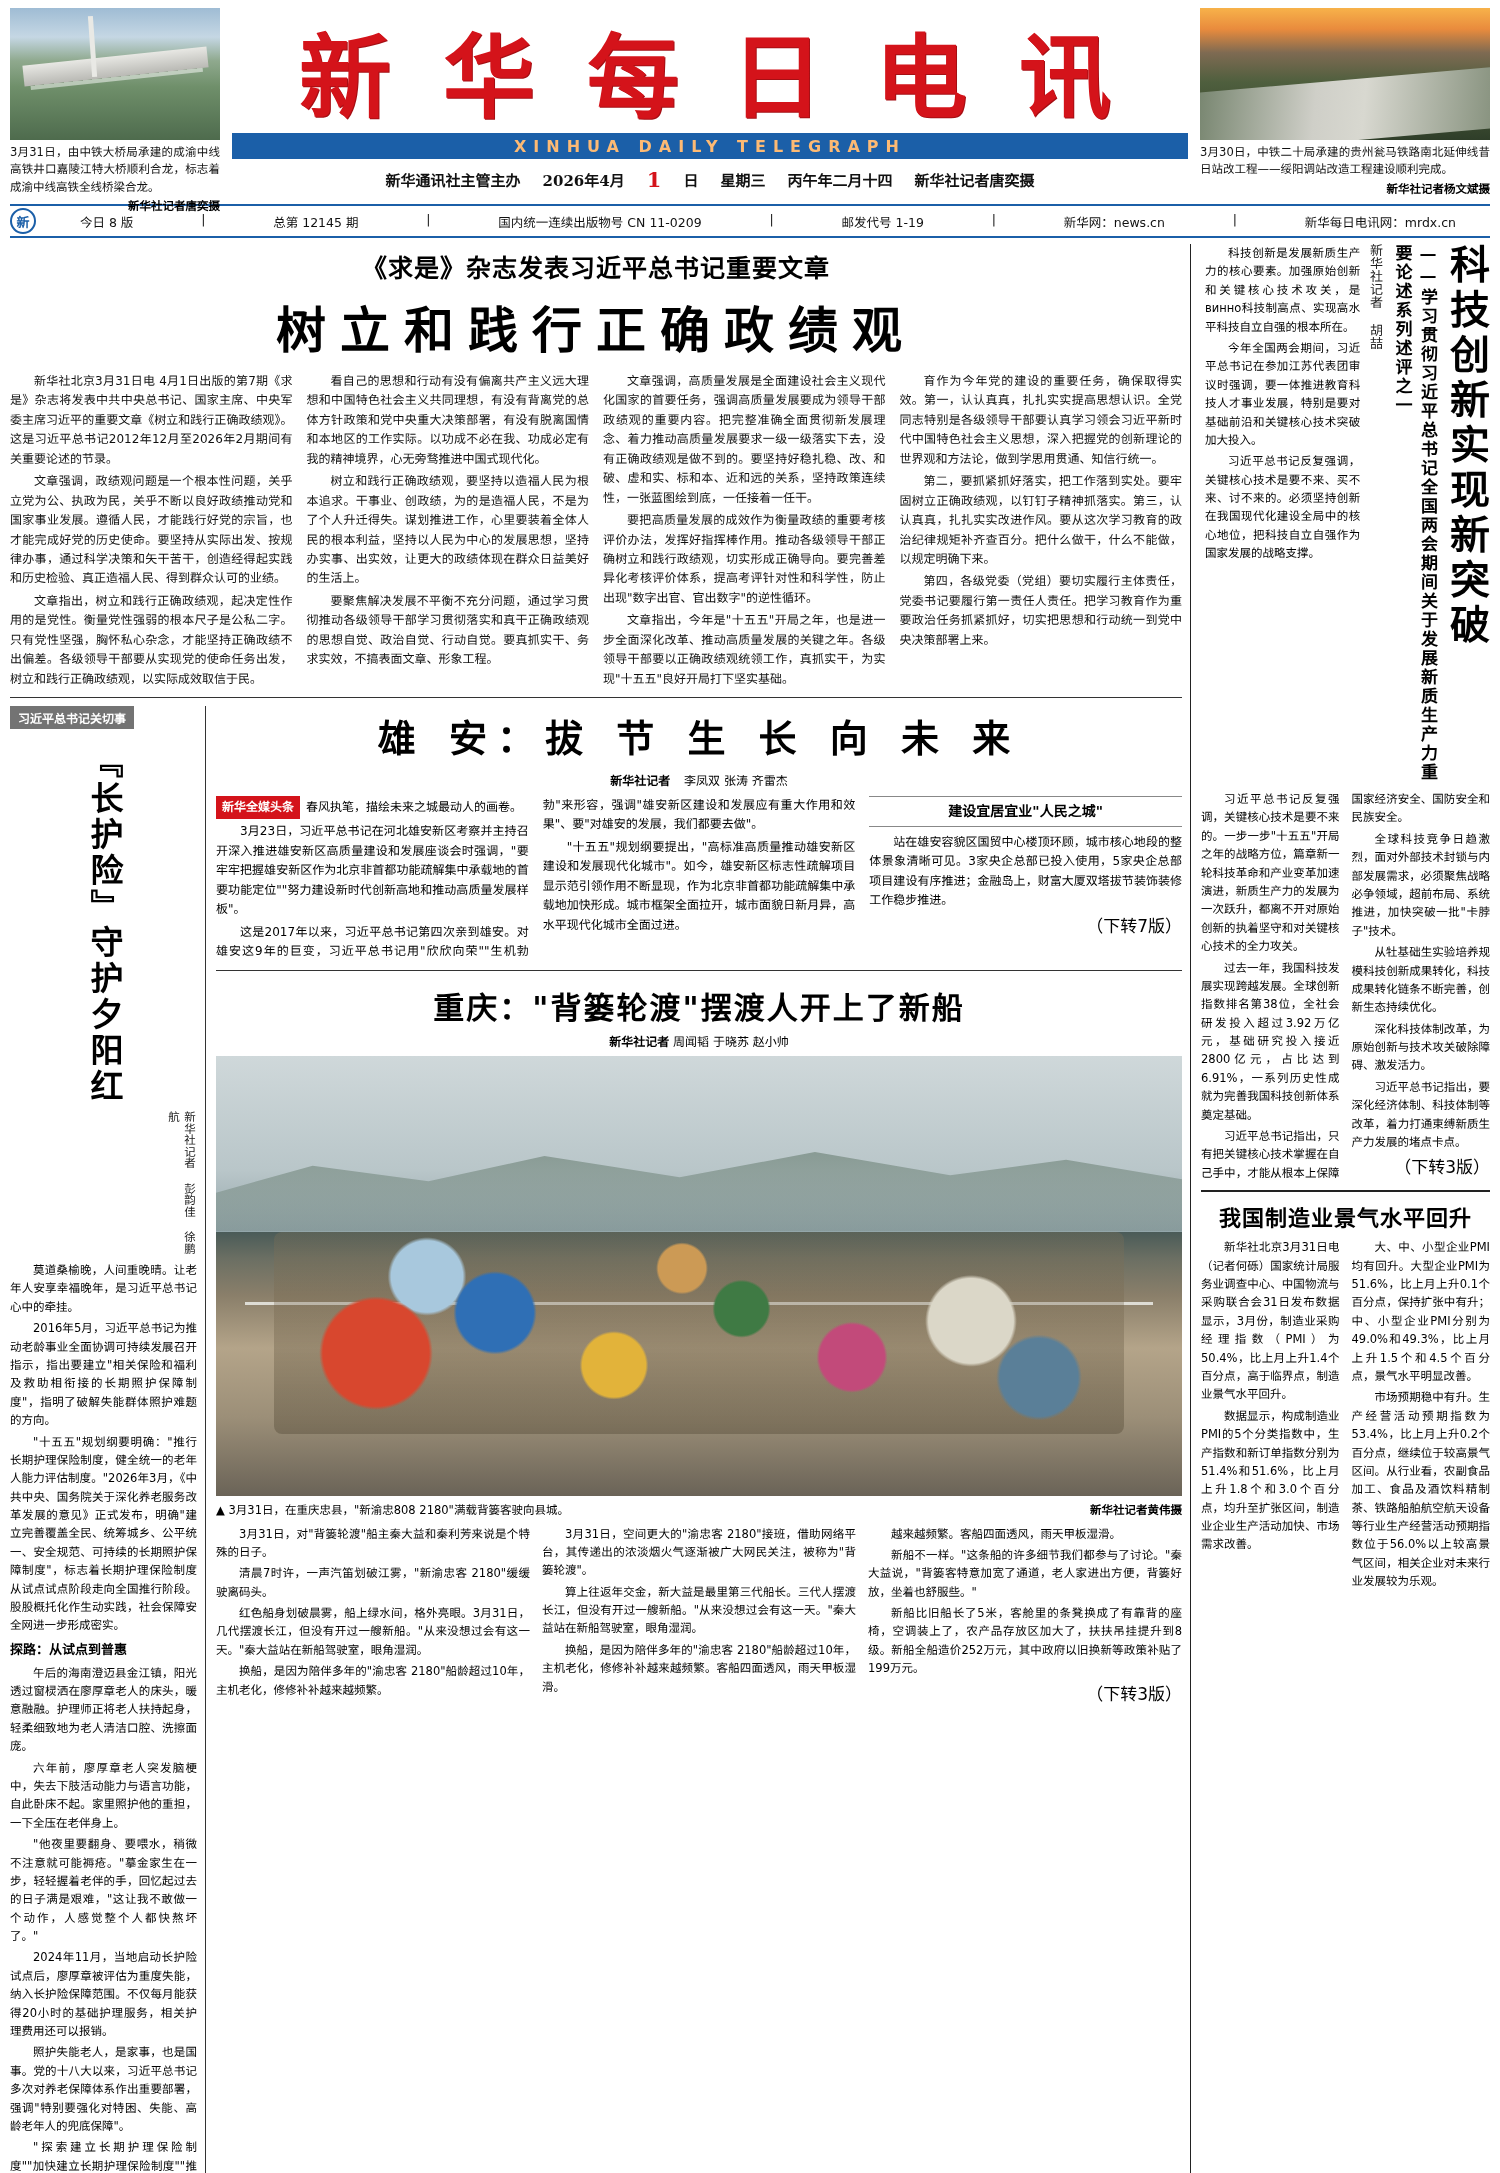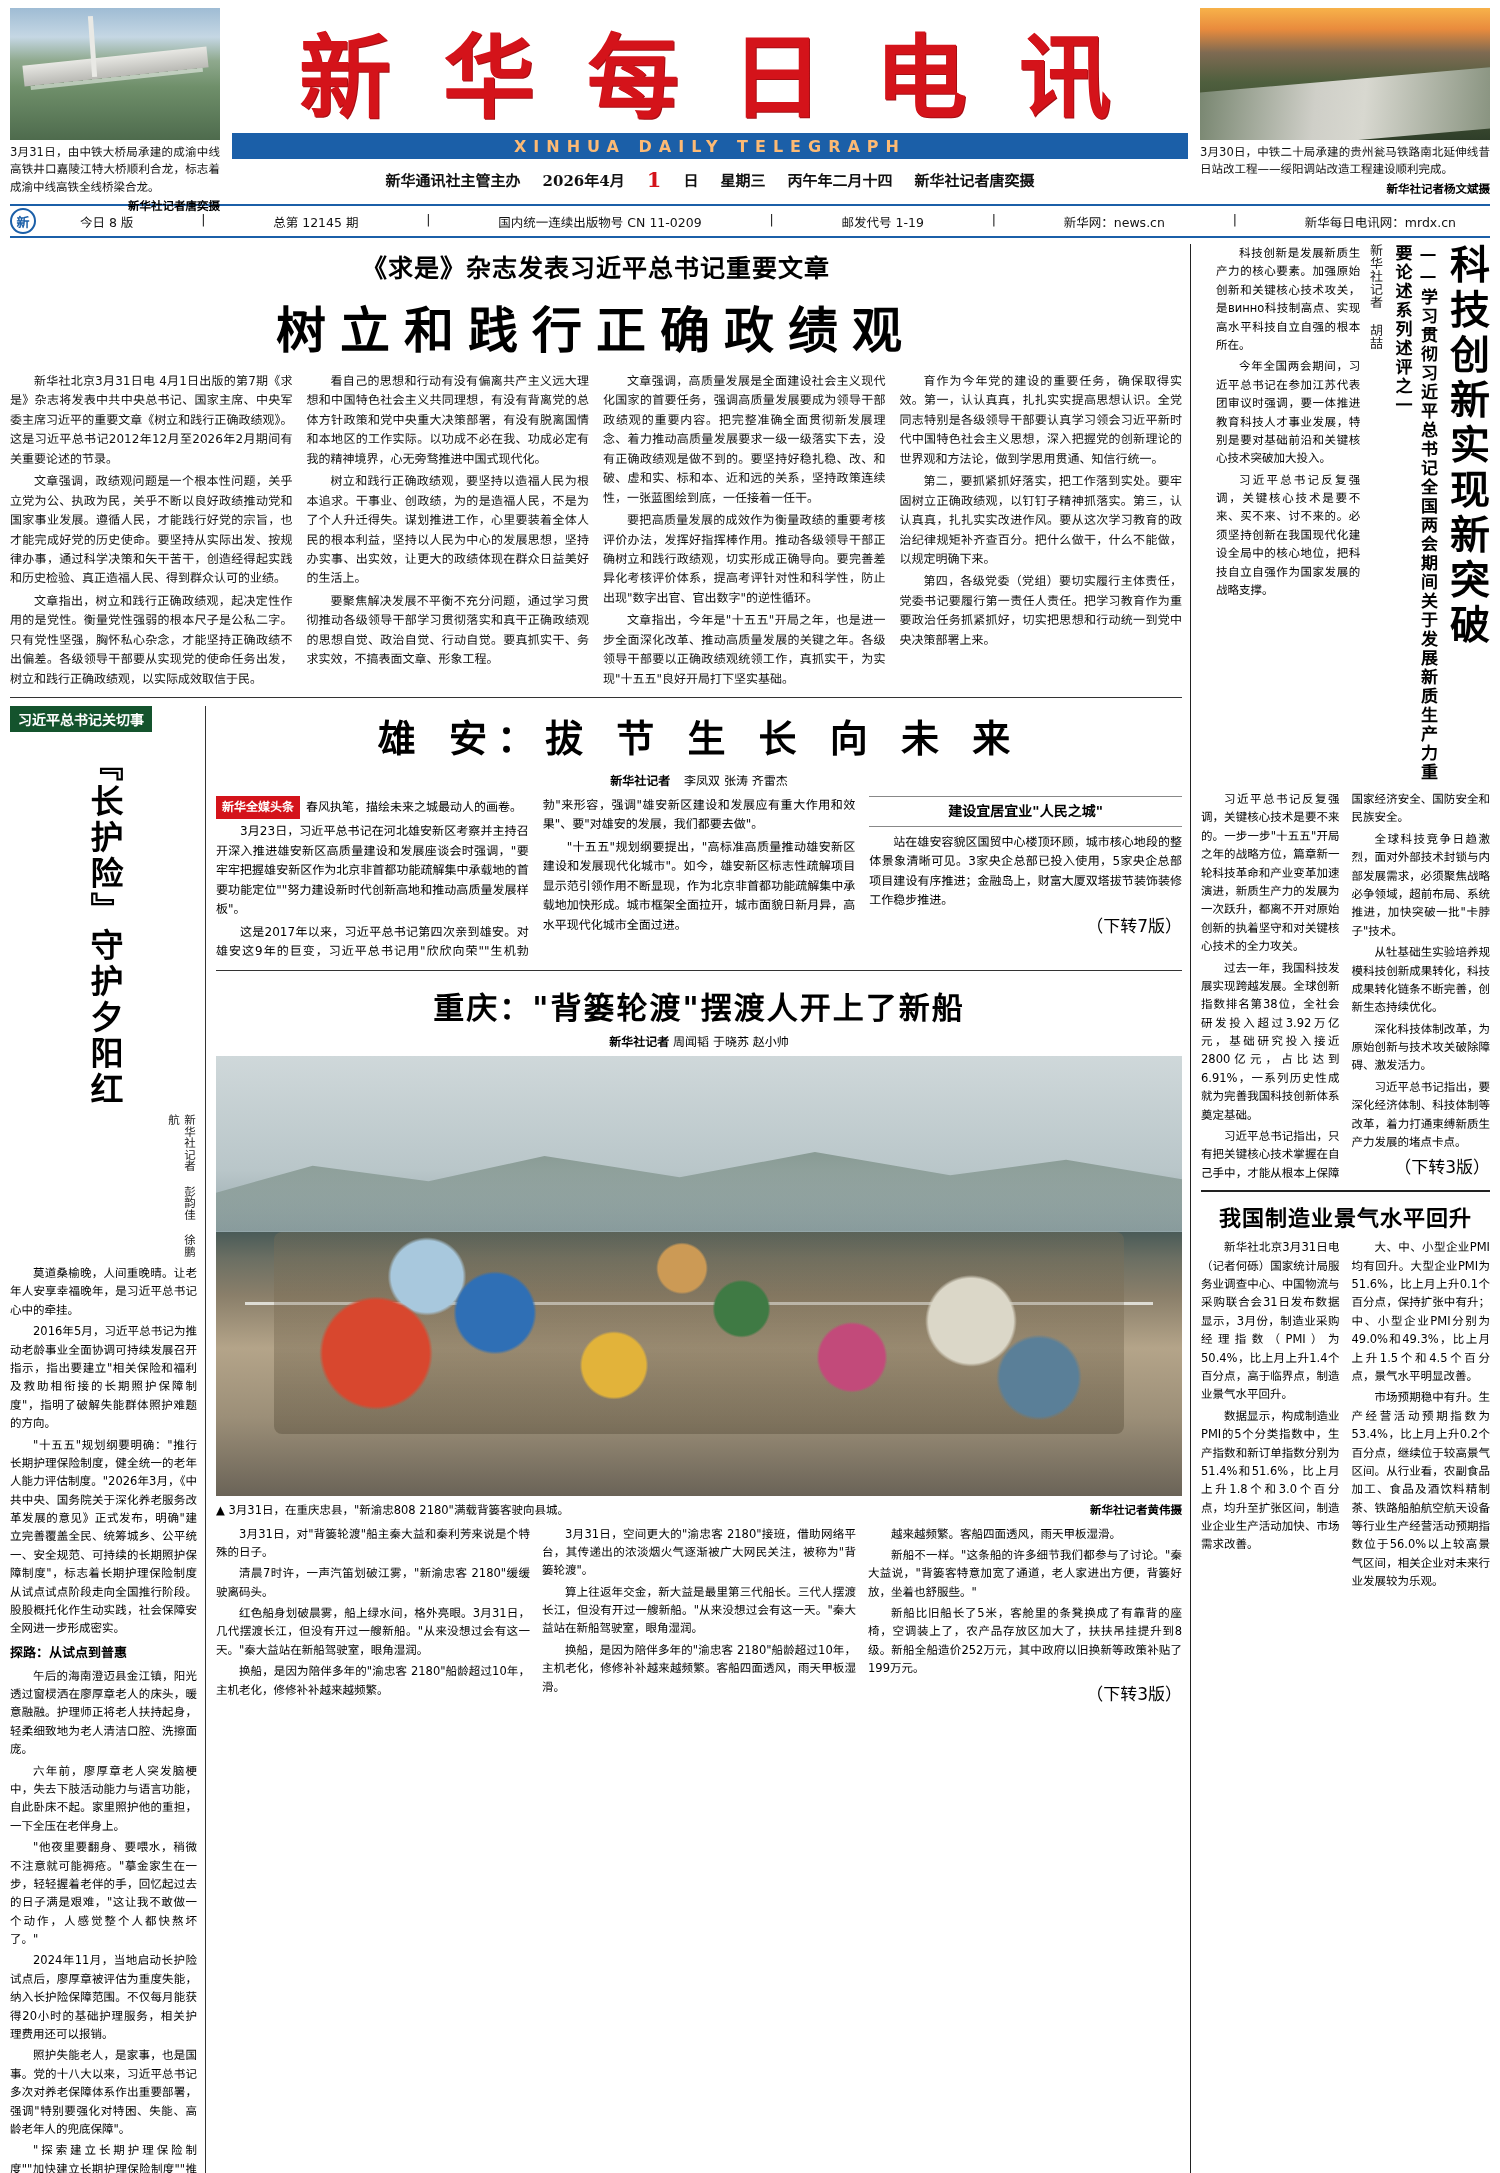--- a/index.html
+++ b/index.html
@@ -204,23 +204,23 @@
 
   
   .mid-row { display: flex; gap: 10px; margin-top: 6px; }
   .left-feature {
     flex: 0 0 196px;
     border-right: 1px solid #333;
     padding-right: 8px;
   }
   .tag-red {
     display: inline-block;
-    background: #14532d;
+    background: #737373;
     color: #fff;
-    font-size: 14px;
+    font-size: 12px;
     font-weight: bold;
     padding: 3px 8px;
     margin-bottom: 6px;
     font-family: "DejaVu Sans","Liberation Sans",sans-serif;
   }
   .vtitle {
     writing-mode: vertical-rl;
     text-orientation: upright;
     font-size: 33px;
     font-weight: bold;
@@ -416,21 +416,21 @@
     font-weight: bold;
     margin: 8px 0 6px 0;
     letter-spacing: 1px;
   }
   .rc-body1 {
     font-size: 11.5px;
     line-height: 1.6;
     text-align: justify;
     font-family: "DejaVu Sans","Liberation Sans",sans-serif;
   }
-  .rc-body1 p { margin: 0 0 3px 15px; text-indent: 2em; }
+  .rc-body1 p { margin: 0 0 3px 4px; text-indent: 2em; }
 </style>
 </head>
 <body>
 
 <div id="page">
 
   <div class="masthead">
     <div class="mh-photo-left">
       <div class="photo-box">
           <div class="photo-left-img"></div>

